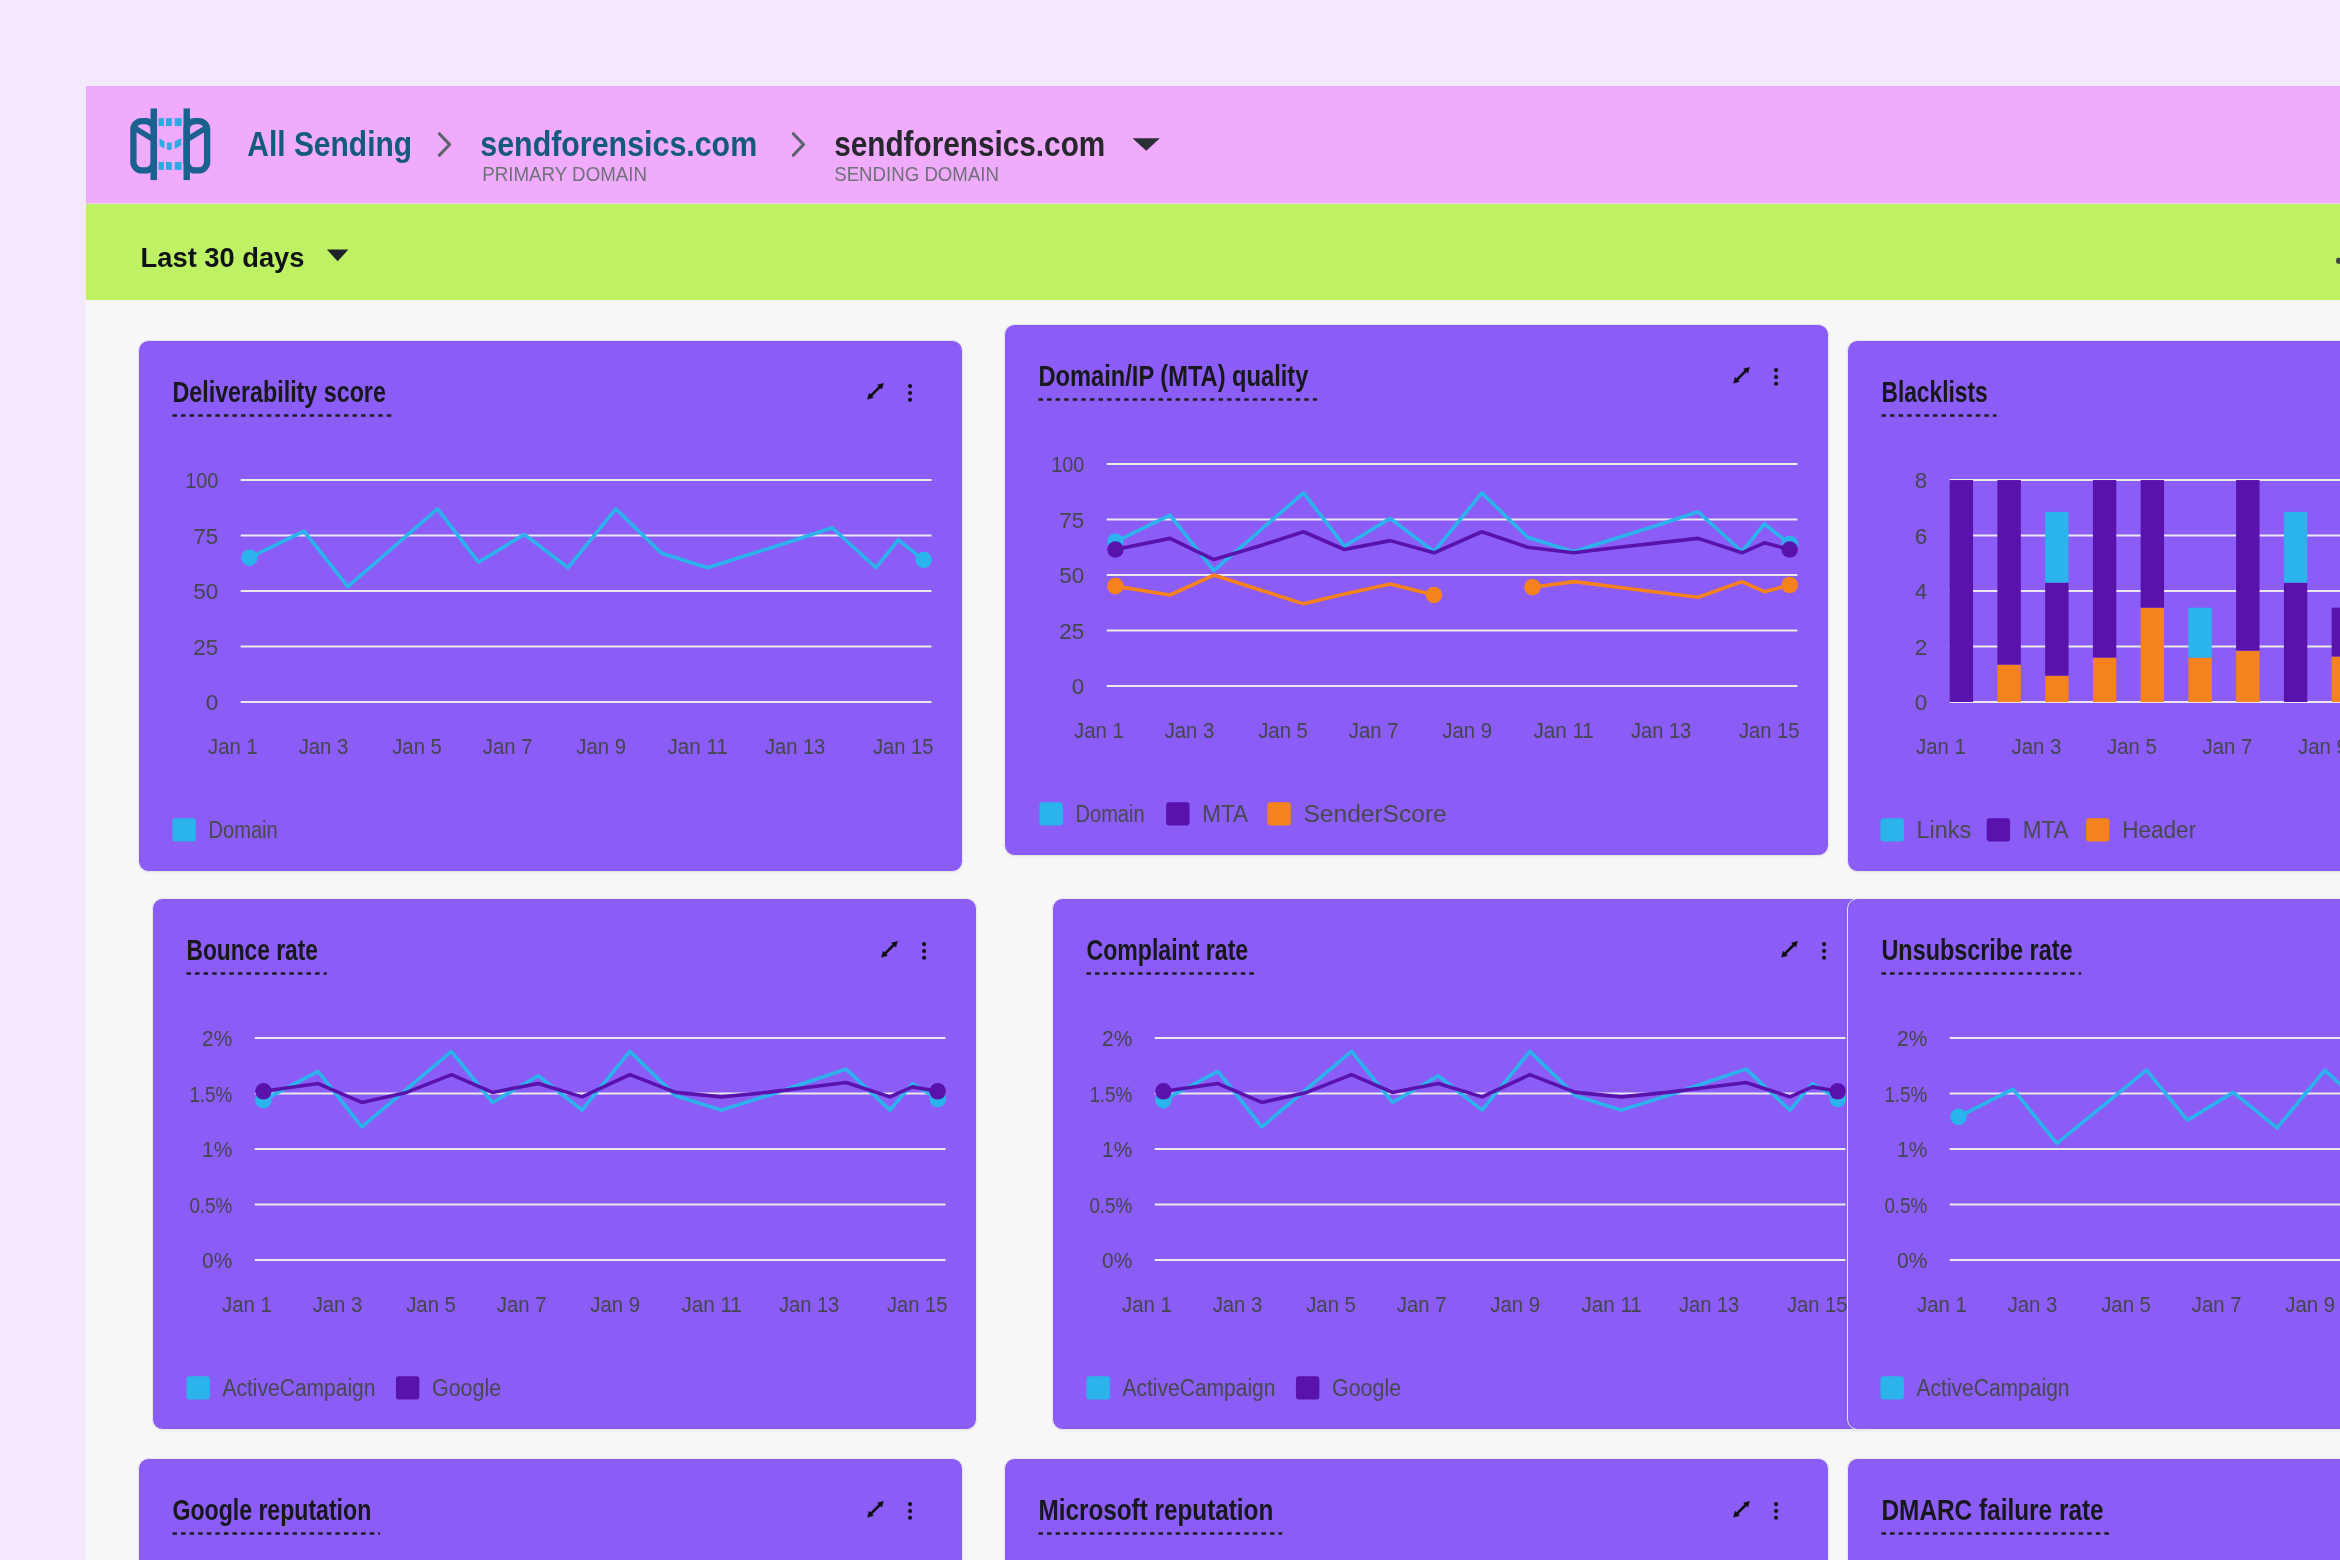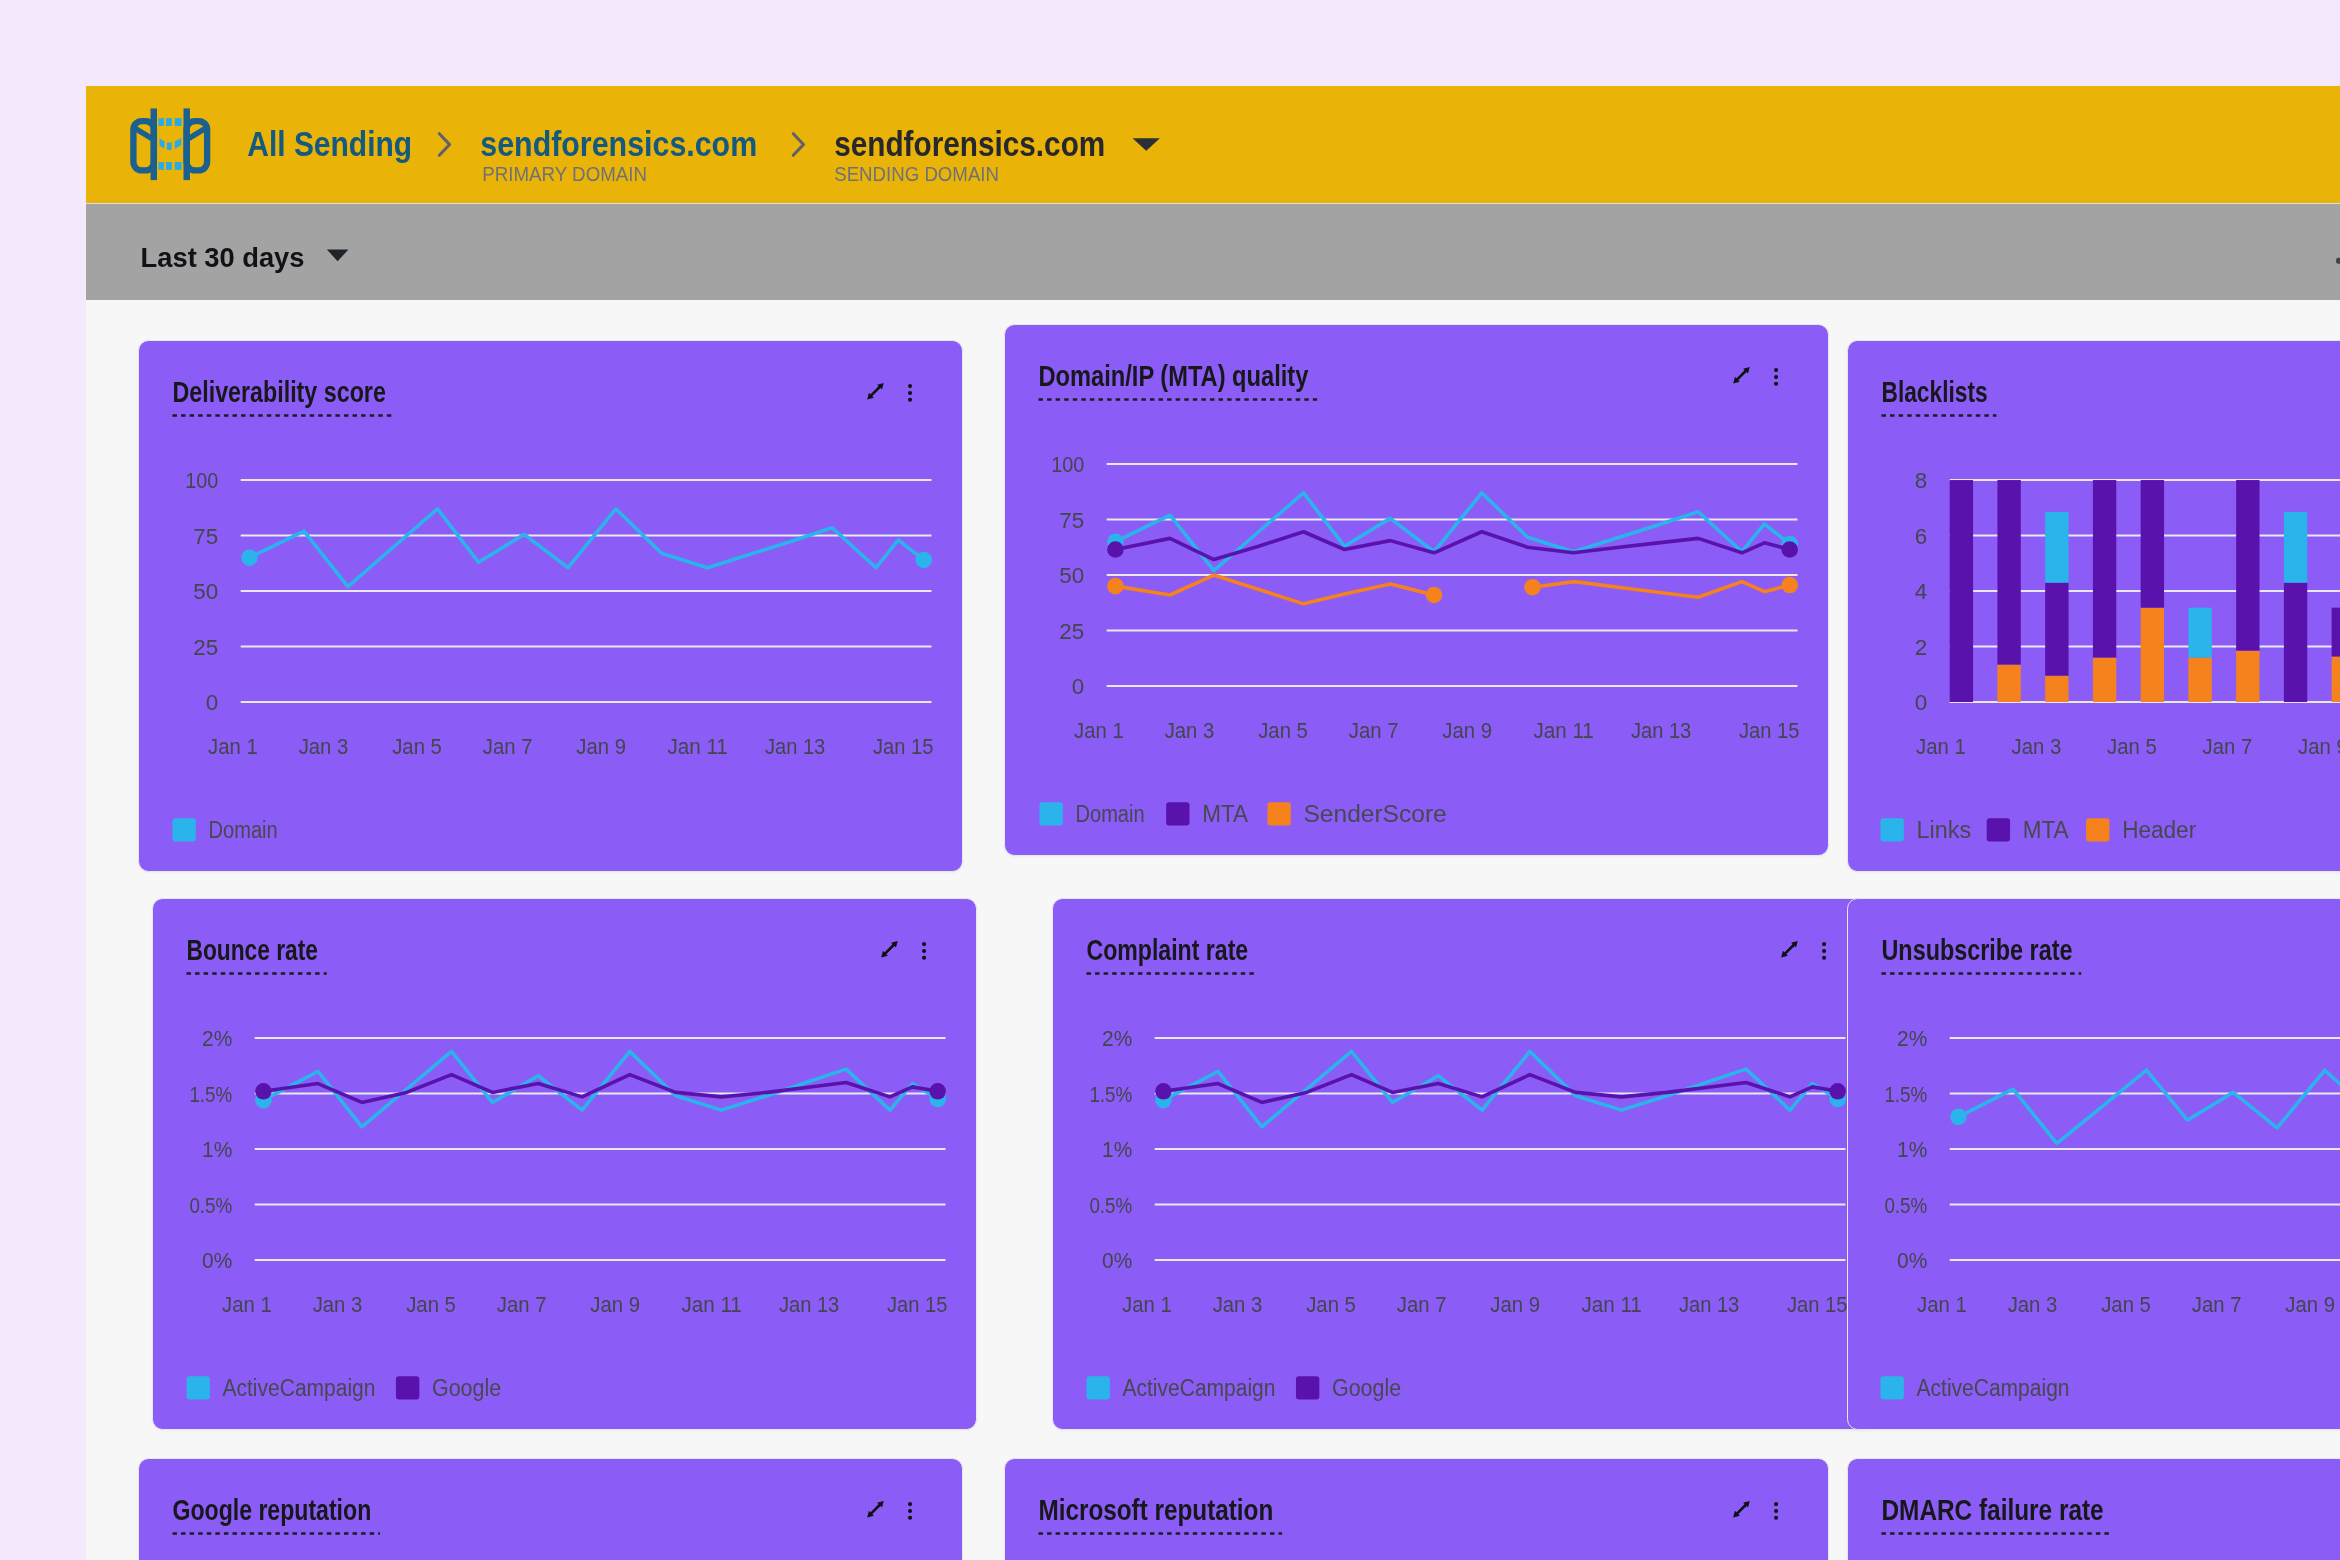--- a/index.html
+++ b/index.html
@@ -1,18 +1,18 @@
 <!DOCTYPE html>
 <html><head><meta charset="utf-8">
 <style>
 * { margin:0; padding:0; box-sizing:border-box; }
 html,body { width:2341px; height:1560px; overflow:hidden; }
 body { background:#f4e9fc; font-family:"Liberation Sans",sans-serif; position:relative; }
-.panel { position:absolute; left:86px; top:86px; width:2255px; height:117px; background:#eab308; }
-.topbar { position:absolute; left:86px; top:203px; width:2255px; height:98px; background:#a3a3a3; border-top:1px solid #dddde0; border-bottom:1px solid #e8e8ea; }
+.panel { position:absolute; left:86px; top:86px; width:2255px; height:117px; background:#f0abfc; }
+.topbar { position:absolute; left:86px; top:203px; width:2255px; height:98px; background:#bef264; border-top:1px solid #dddde0; border-bottom:1px solid #e8e8ea; }
 .content { position:absolute; left:86px; top:300px; width:2255px; height:1260px; background:#f7f7f8; }
 .card { position:absolute; width:825px; height:532px; background:#8b5cf6; border:1.4px solid #e7e8ea; border-radius:10.7px; box-shadow:0 1px 2.9px rgba(16,18,25,0.04); overflow:hidden; }
 #cards { position:absolute; left:0; top:0; width:2341px; height:1560px; overflow:hidden; }
 </style></head>
 <body>
 <div class="panel">
     <svg width="2255" height="117" viewBox="0 0 2312 120" font-family="&quot;Liberation Sans&quot;,sans-serif" style="position:absolute;left:0;top:0">
 <g transform="translate(45,23)">
 <g fill="none" stroke="#1b618f" stroke-width="6.5">
 <rect x="3.2" y="13" width="21" height="50.5" rx="8.5"></rect>

